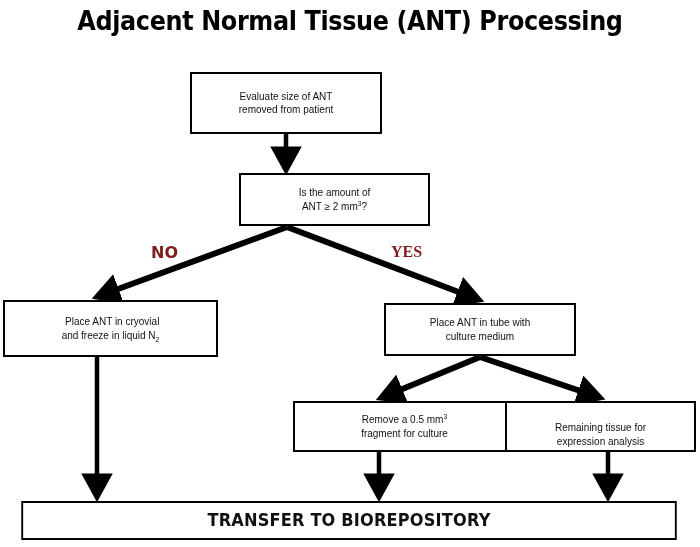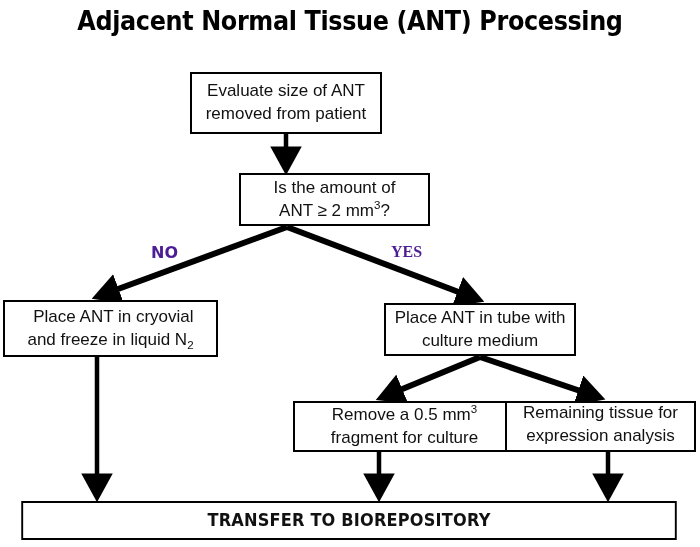--- a/index.html
+++ b/index.html
@@ -46,21 +46,21 @@
   .node {
     position: absolute;
     box-sizing: border-box;
     border: 2px solid #000000;
     background: #ffffff;
     display: flex;
     align-items: center;
     justify-content: center;
     text-align: center;
     font-family: "Liberation Sans", sans-serif;
-    font-size: 17px;
+    font-size: 10px;
     line-height: 1.35;
     color: #111111;
     padding: 2px 6px;
   }
   .node .node-text {
     display: block;
     white-space: pre-line;
   }
   .node.terminal {
     font-family: "DejaVu Sans", sans-serif;
@@ -68,21 +68,21 @@
     font-size: 17px;
     letter-spacing: 0.2px;
     transform: scaleX(0.95);
     transform-origin: center center;
   }
   .branch-label {
     position: absolute;
     font-family: "DejaVu Sans", sans-serif;
     font-weight: bold;
     font-size: 16px;
-    color: #4c1d95;
+    color: #7f1d1d;
     white-space: nowrap;
   }
   sup, sub {
     font-size: 0.68em;
     line-height: 0;
   }
 </style>
 </head>
 <body>
 

